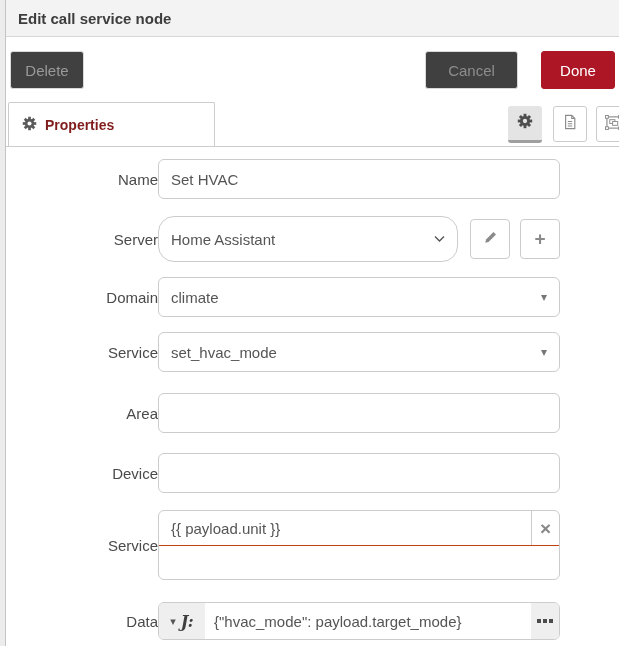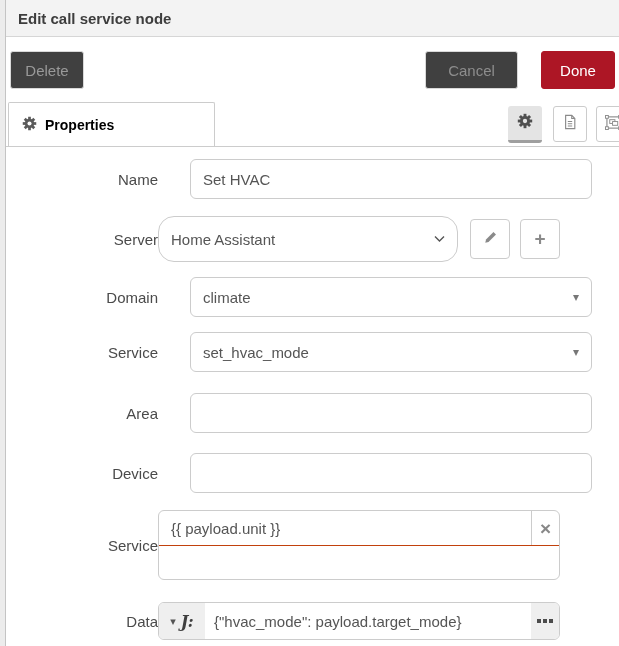--- a/index.html
+++ b/index.html
@@ -16,35 +16,35 @@
   .tbar{position:absolute;left:6px;top:37px;width:613px;height:62px;background:#fff;border-bottom:1px solid #d9d9d9;}
   .btn{position:absolute;top:14px;height:38px;box-sizing:border-box;border:1px solid #d9d9d9;background:#404040;
        color:#999;font-size:15px;border-radius:3px;font-family:inherit;display:flex;align-items:center;justify-content:center;cursor:pointer;}
   .btn-delete{left:4px;width:74px;}
   .btn-cancel{right:101px;width:93px;color:#8d8d8d;}
   .btn-done{right:4px;width:74px;background:#AD1625;border-color:#AD1625;color:#fff;}
   
   .tabbar{position:absolute;left:6px;top:99px;width:613px;height:48px;background:#fff;border-bottom:1px solid #ccc;box-sizing:border-box;overflow:hidden;}
   .tab{position:absolute;left:2px;top:3px;width:207px;height:45px;background:#fff;border:1px solid #ccc;border-bottom:none;
        box-sizing:border-box;display:flex;align-items:center;gap:8px;padding-left:13px;border-radius:2px 2px 0 0;cursor:pointer;}
-  .tab-label{font-weight:bold;font-size:14px;color:#000000;}
+  .tab-label{font-weight:bold;font-size:14px;color:#7f1d1d;}
   .icbtn{position:absolute;top:7px;width:34px;height:36px;box-sizing:border-box;display:flex;align-items:center;justify-content:center;cursor:pointer;background:#fff;border:1px solid #ccc;border-radius:3px;}
   .icbtn.active{background:#e4e4e4;border:none;border-bottom:3px solid #9f9f9f;height:37px;}
   .icbtn-gear{left:502px;}
   .icbtn-doc{left:547px;}
   .icbtn-group{left:590px;}
   
   .form{position:absolute;left:6px;top:148px;width:613px;padding-top:11px;}
   .row{display:flex;align-items:center;margin-left:22px;}
   .row .lbl{width:130px;font-size:15px;color:#4a4a4a;flex:none;text-align:right;}
   .mb17{margin-bottom:17px}.mb15{margin-bottom:15px}.mb21{margin-bottom:21px}
   .mb20{margin-bottom:20px}.mb22{margin-bottom:22px}
   input.txt{box-sizing:border-box;height:40px;border:1px solid #ccc;border-radius:6px;padding:0 12px;font-size:15px;
             color:#555;font-family:inherit;outline:none;background:#fff;}
-  .w-full{width:402px;margin-left:32px;}
+  .w-full{width:402px;}
   .combo{position:relative;}
   .combo .caret{position:absolute;right:13px;top:50%;transform:translateY(-50%);font-size:12px;color:#777;line-height:1;}
   .selbox{box-sizing:border-box;width:300px;height:46px;border:1px solid #ccc;border-radius:16px;background:#fff;
           display:flex;align-items:center;padding:0 12px;font-size:15px;color:#555;position:relative;cursor:pointer;margin-right:12px;}
   .selbox svg{position:absolute;right:12px;top:50%;transform:translateY(-50%);}
   .sqbtn{box-sizing:border-box;width:40px;height:40px;border:1px solid #ccc;border-radius:4px;background:#fff;
          display:flex;align-items:center;justify-content:center;cursor:pointer;color:#888;}
   .sqbtn.plus{font-size:19px;font-weight:bold;color:#8a8a8a;}
   .gap10{margin-right:10px;}
   

